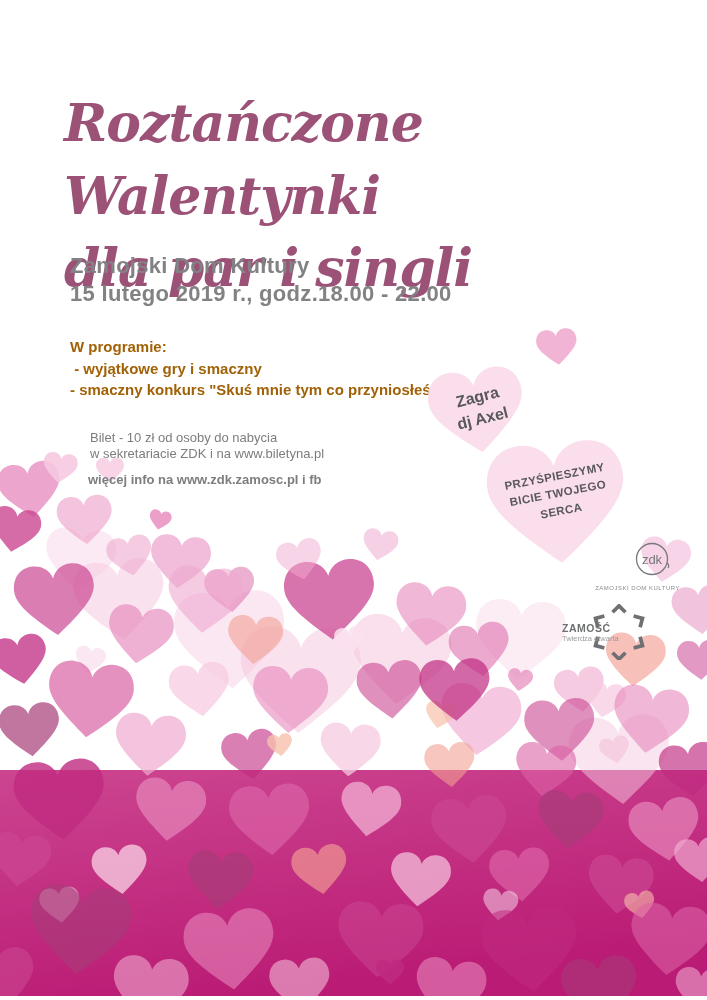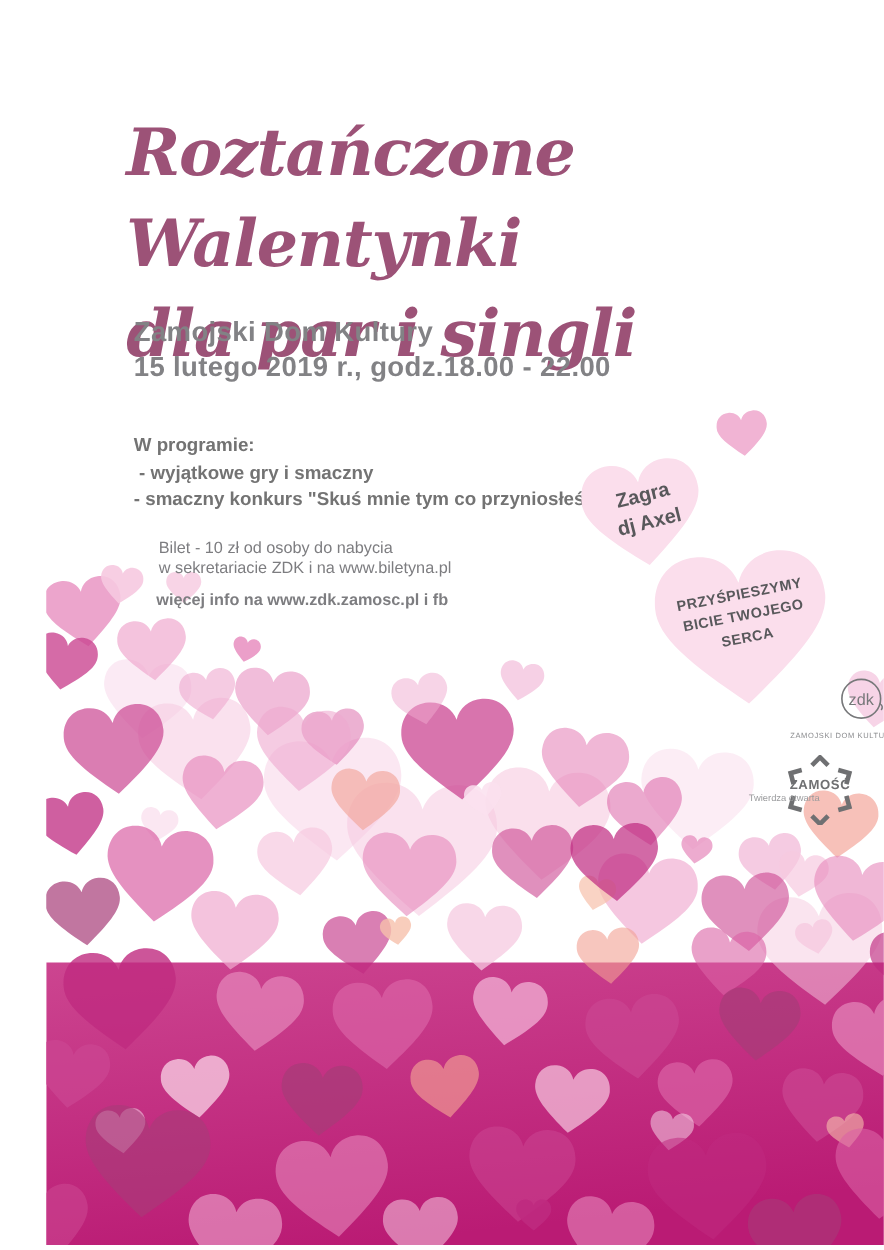--- a/index.html
+++ b/index.html
@@ -1,30 +1,30 @@
 <!DOCTYPE html>
 <html><head>
 <meta charset="utf-8">
 <style>
   html,body{margin:0;padding:0;background:#ffffff;}
   body{width:707px;height:1000px;position:relative;overflow:hidden;
        font-family:"Liberation Sans",sans-serif;}
-  .poster{position:absolute;inset:0;margin-left:37px;}
+  .poster{position:absolute;inset:0;}
 
   
   .title{position:absolute;left:64px;top:52px;width:600px;
          font-family:"DejaVu Serif",serif;font-style:italic;font-weight:bold;
          font-size:52px;line-height:1.4;color:#9c5277;letter-spacing:-1px;}
   .title span{display:block;}
 
   
   .venue{position:absolute;left:70px;top:252px;color:#828285;
          font-size:22px;font-weight:bold;line-height:1.26;letter-spacing:.3px;}
   .venue span{display:block;}
-  .program{position:absolute;left:70px;top:348px;color:#737373;
+  .program{position:absolute;left:70px;top:338px;color:#a16207;
            font-size:15px;font-weight:bold;line-height:1.24;}
   .program div{margin-bottom:3px;white-space:pre;}
   .ticket{position:absolute;left:90px;top:430px;color:#7d7d80;
           font-size:13px;font-weight:normal;line-height:1.25;}
   .ticket span{display:block;}
   .moreinfo{position:absolute;left:88px;top:472px;color:#7d7d80;
             font-size:13px;font-weight:bold;}
 
   
   .sheart{position:absolute;}
@@ -34,21 +34,21 @@
            transform:rotate(-14deg);}
   .slogan-text{left:478px;top:468px;width:160px;font-size:11.5px;line-height:1.5;
                letter-spacing:.4px;transform:rotate(-11deg);}
   .heart-text span{display:block;}
 
   
   .zdk-logo{position:absolute;left:560px;top:541px;width:120px;text-align:right;}
   .zdk-caption{font-size:6px;letter-spacing:.5px;color:#8a8b8e;margin-top:2px;}
   .zamosc-logo{position:absolute;left:562px;top:602px;width:114px;height:60px;}
   .zamosc-ring{position:absolute;left:29px;top:2px;}
-  .zamosc-name{position:absolute;left:0;top:20px;width:114px;text-align:center;
+  .zamosc-name{position:absolute;left:0;top:20px;width:114px;
                font-size:10.5px;font-weight:bold;letter-spacing:.5px;color:#6f7072;}
   .zamosc-tag{position:absolute;left:0;top:32px;width:114px;text-align:left;
               font-size:7.5px;color:#9a9b9d;}
 
   
   .collage{position:absolute;left:0;top:440px;}
 </style>
 </head>
 <body>
 

